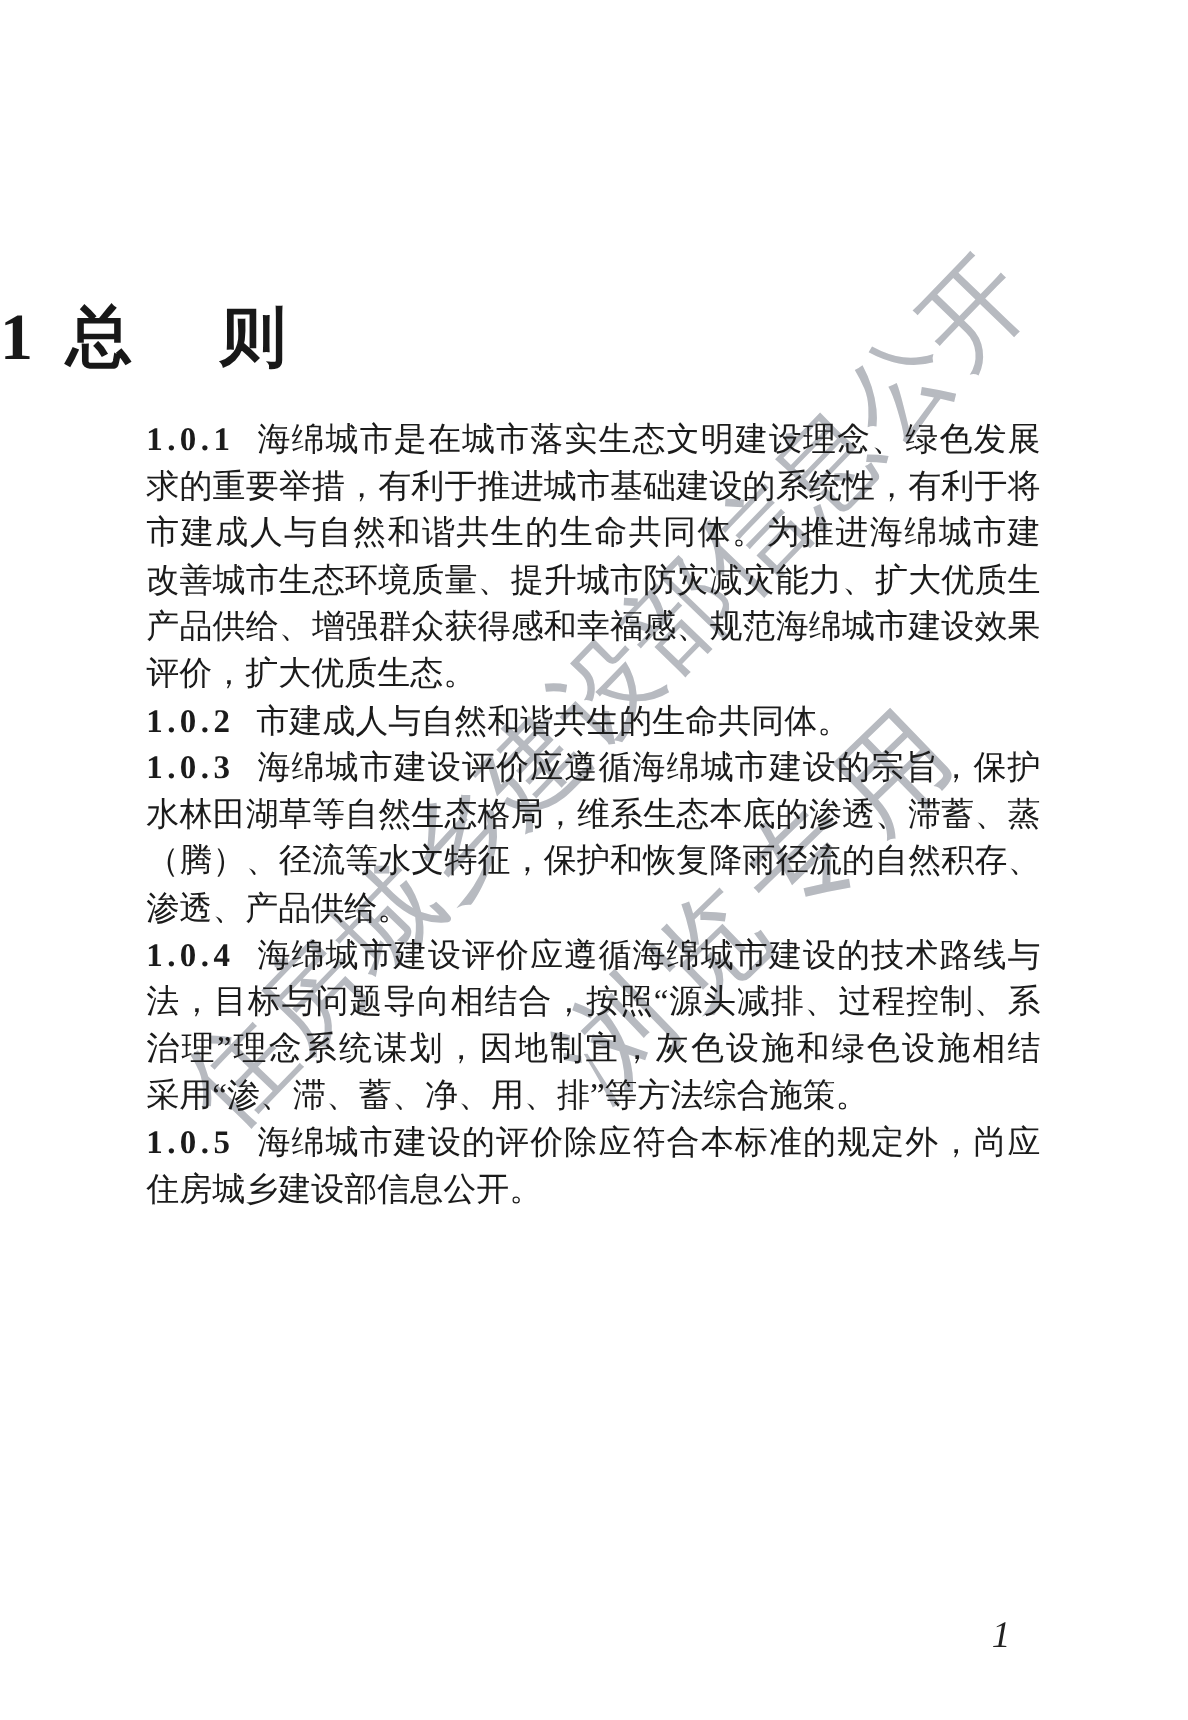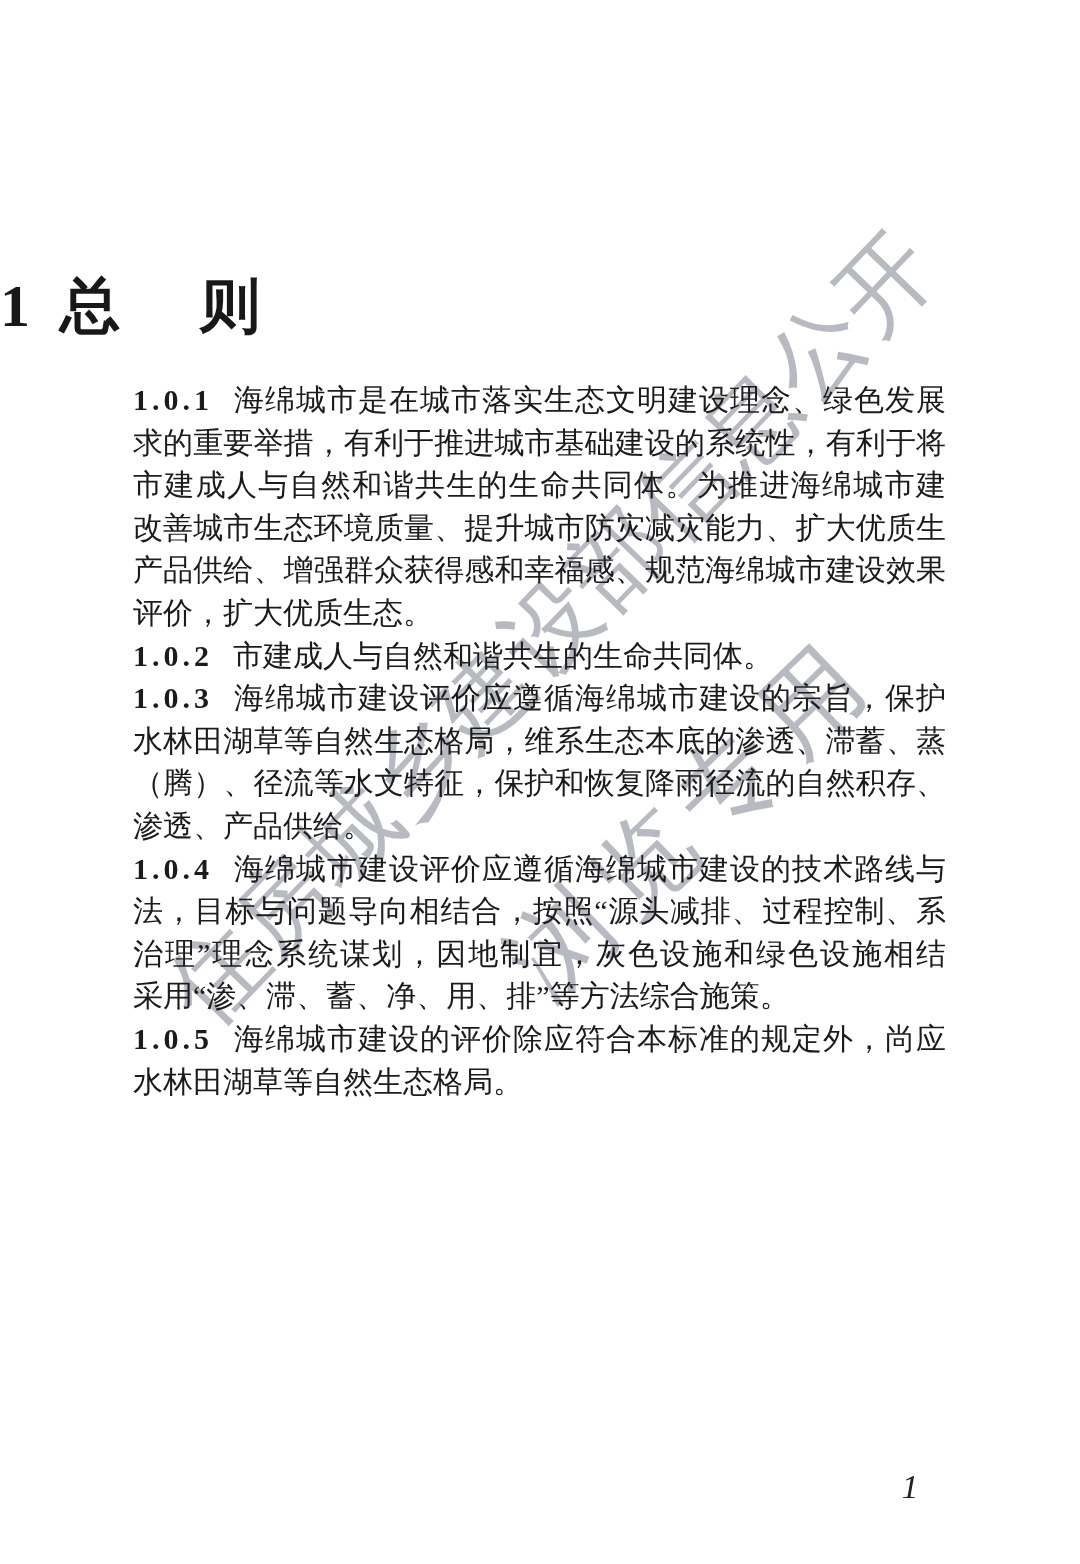--- a/index.html
+++ b/index.html
@@ -91,19 +91,19 @@
     <div class="line">水林田湖草等自然生态格局，维系生态本底的渗透、滞蓄、蒸发</div>
     <div class="line">（腾）、径流等水文特征，保护和恢复降雨径流的自然积存、自然</div>
     <div class="line short">渗透、产品供给。</div>
 
     <div class="line"><span class="cnum">1.0.4</span><span>海绵城市建设评价应遵循海绵城市建设的技术路线与方</span></div>
     <div class="line">法，目标与问题导向相结合，按照“源头减排、过程控制、系统</div>
     <div class="line">治理”理念系统谋划，因地制宜，灰色设施和绿色设施相结合，</div>
     <div class="line short">采用“渗、滞、蓄、净、用、排”等方法综合施策。</div>
 
     <div class="line"><span class="cnum">1.0.5</span><span>海绵城市建设的评价除应符合本标准的规定外，尚应符</span></div>
-    <div class="line short">水林田湖草等自然生态格局。</div>
+    <div class="line short">住房城乡建设部信息公开。</div>
 
   </main>
 
   <div class="page-number">1</div>
 
 </div>
 
 </body></html>

